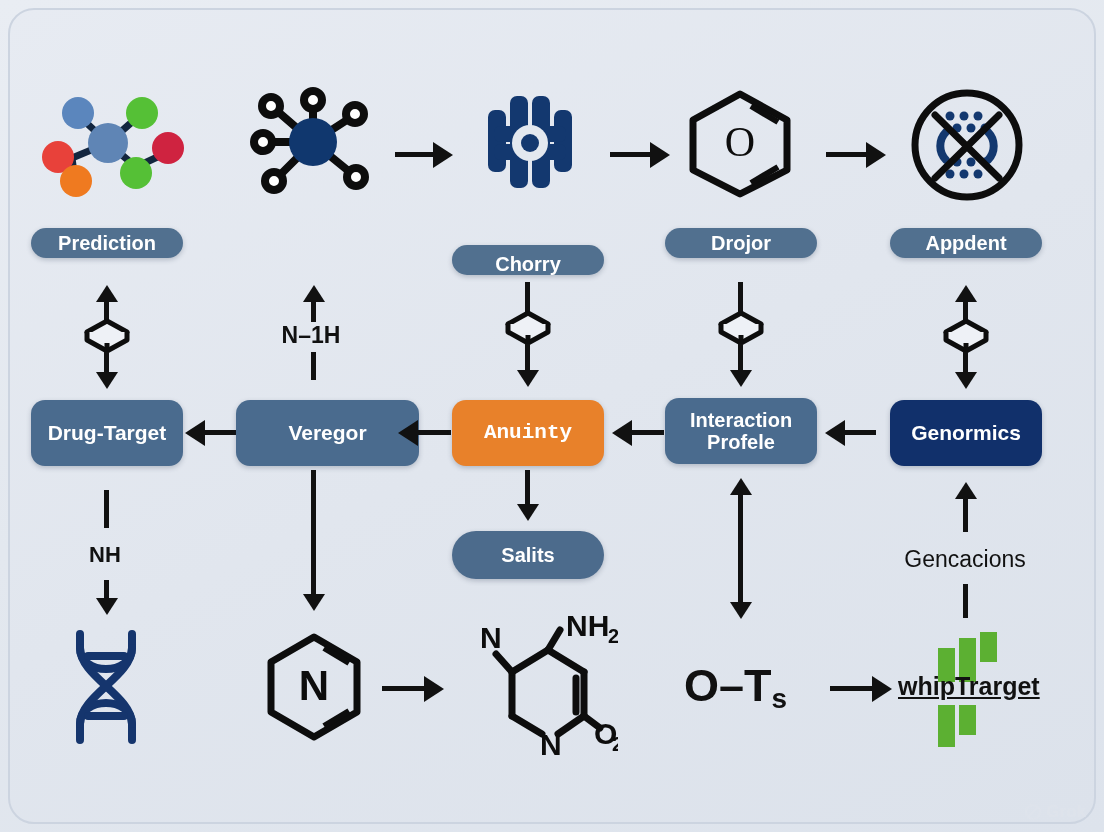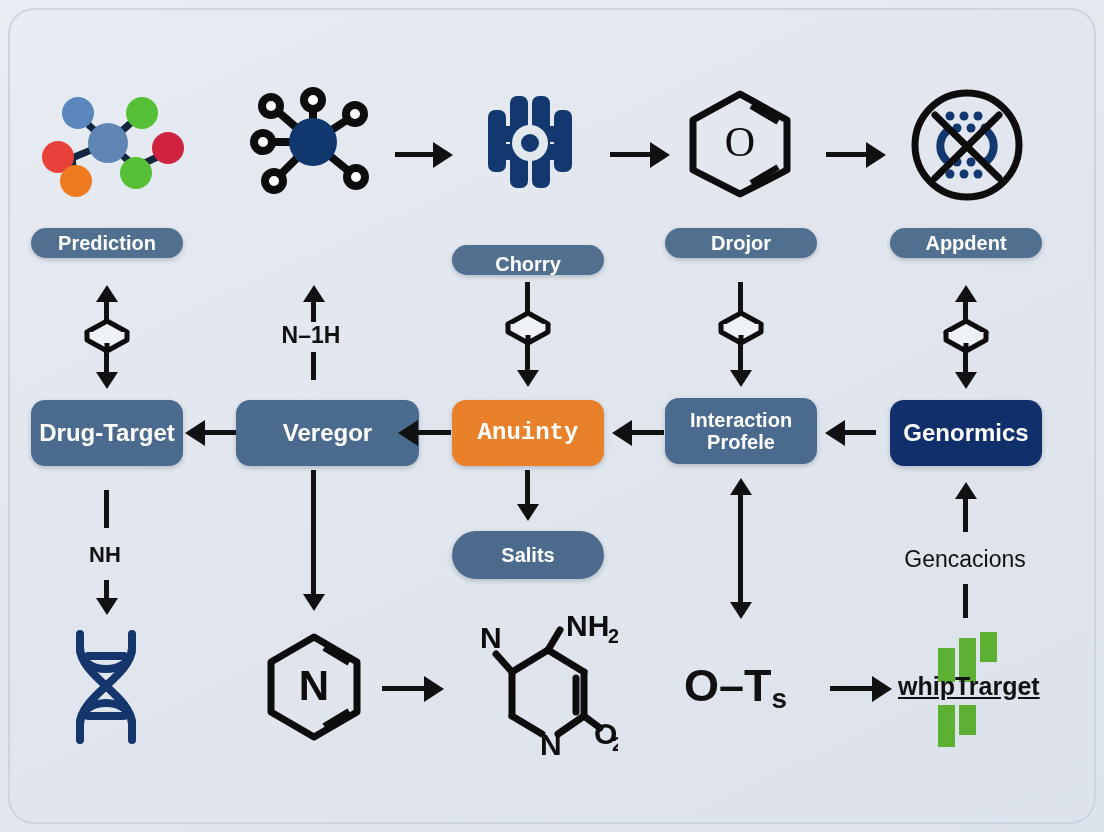--- a/index.html
+++ b/index.html
@@ -31,21 +31,21 @@
     font-weight:bold;
     text-align:center;
     line-height:1.12;
     box-shadow:0 2px 5px rgba(40,55,80,.25);
     box-sizing:border-box;
   }
   .p-top{
     height:30px;border-radius:23px;font-size:20px;background:#51708f;
   }
   .p-mid{
-    height:66px;border-radius:14px;font-size:24px;background:#4a6party;
+    height:66px;border-radius:14px;font-size:21px;background:#4a6party;
   }
   .mid-slate{background:#4a6b8e;}
   .mid-orange{background:#e8812a;}
   .mid-navy{background:#11306b;}
   .p-small{
     height:48px;border-radius:24px;font-size:20px;background:#4e6party;align-items:center;
   }
   .small-slate{background:#4c6b8c;}
 
   

